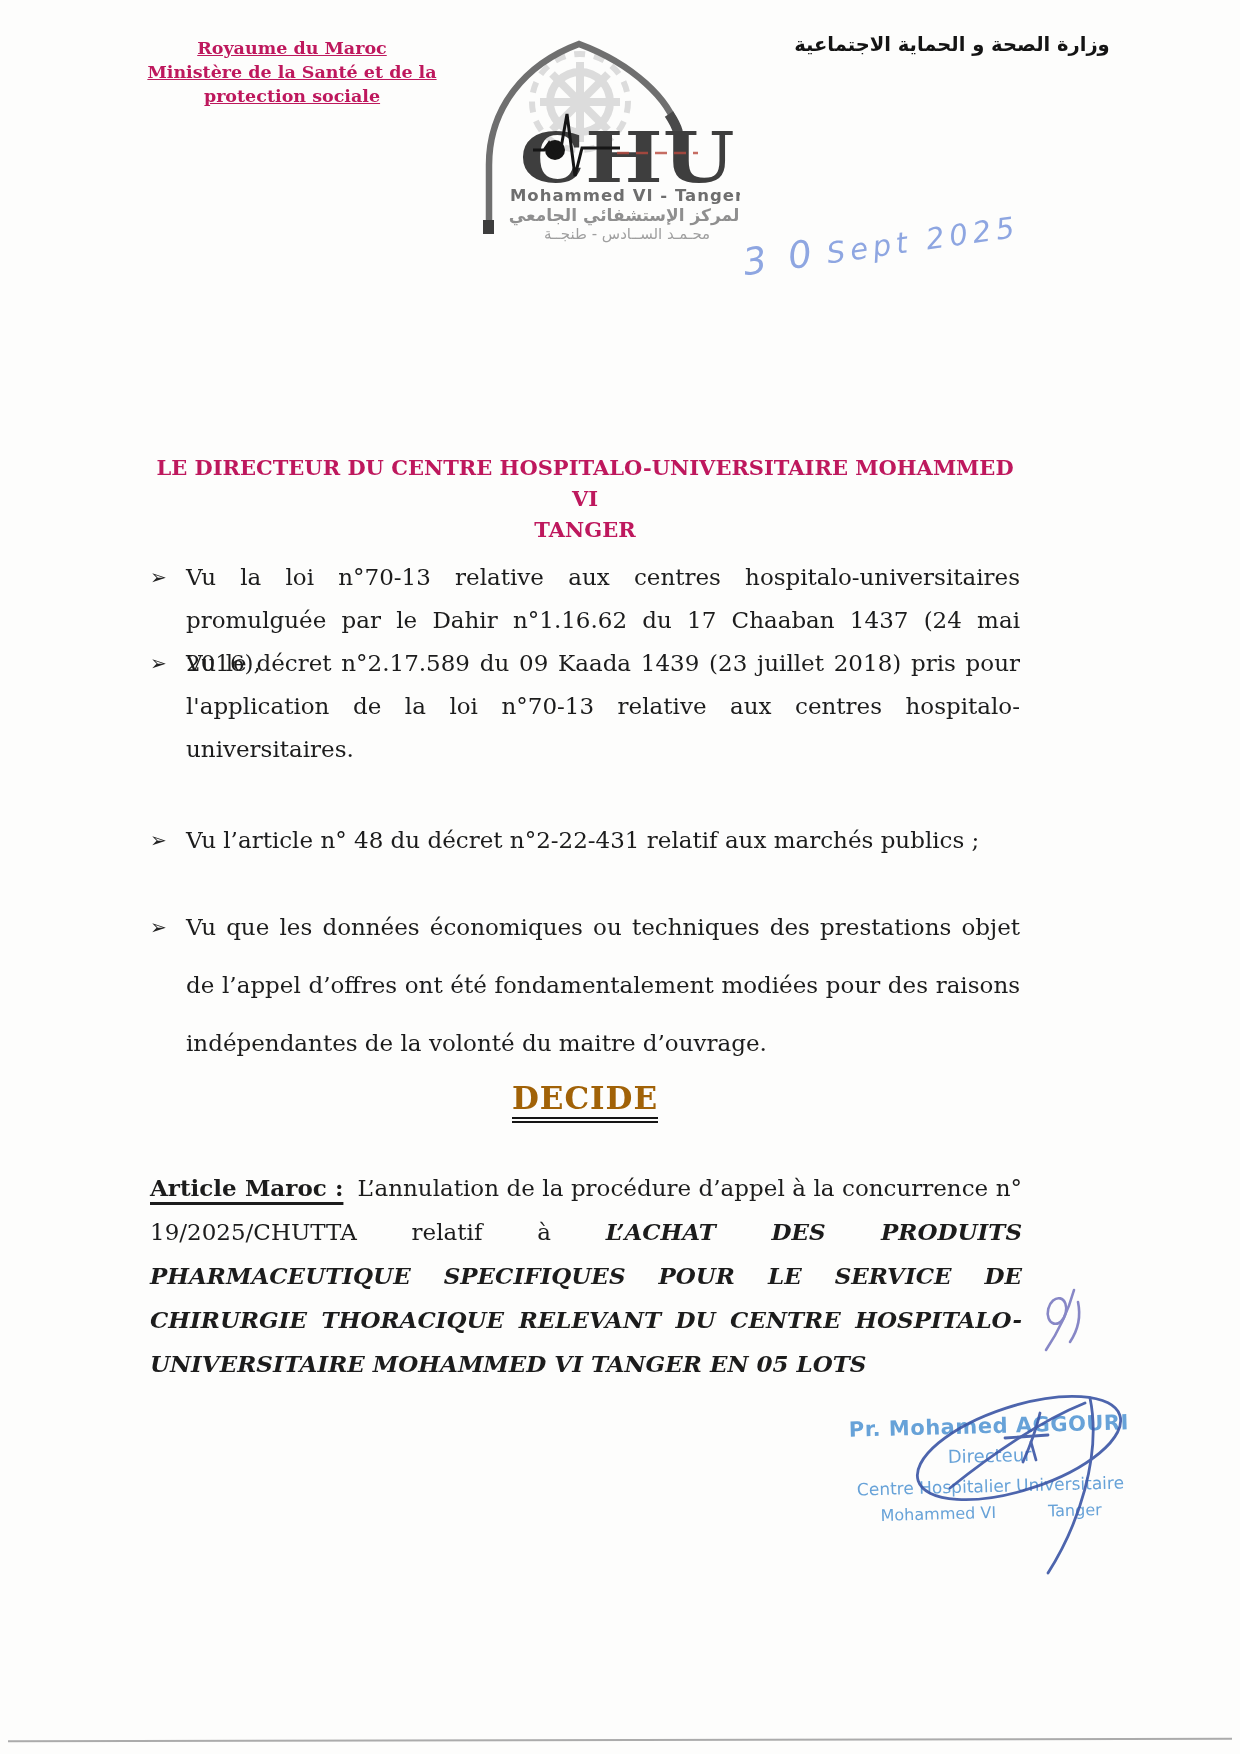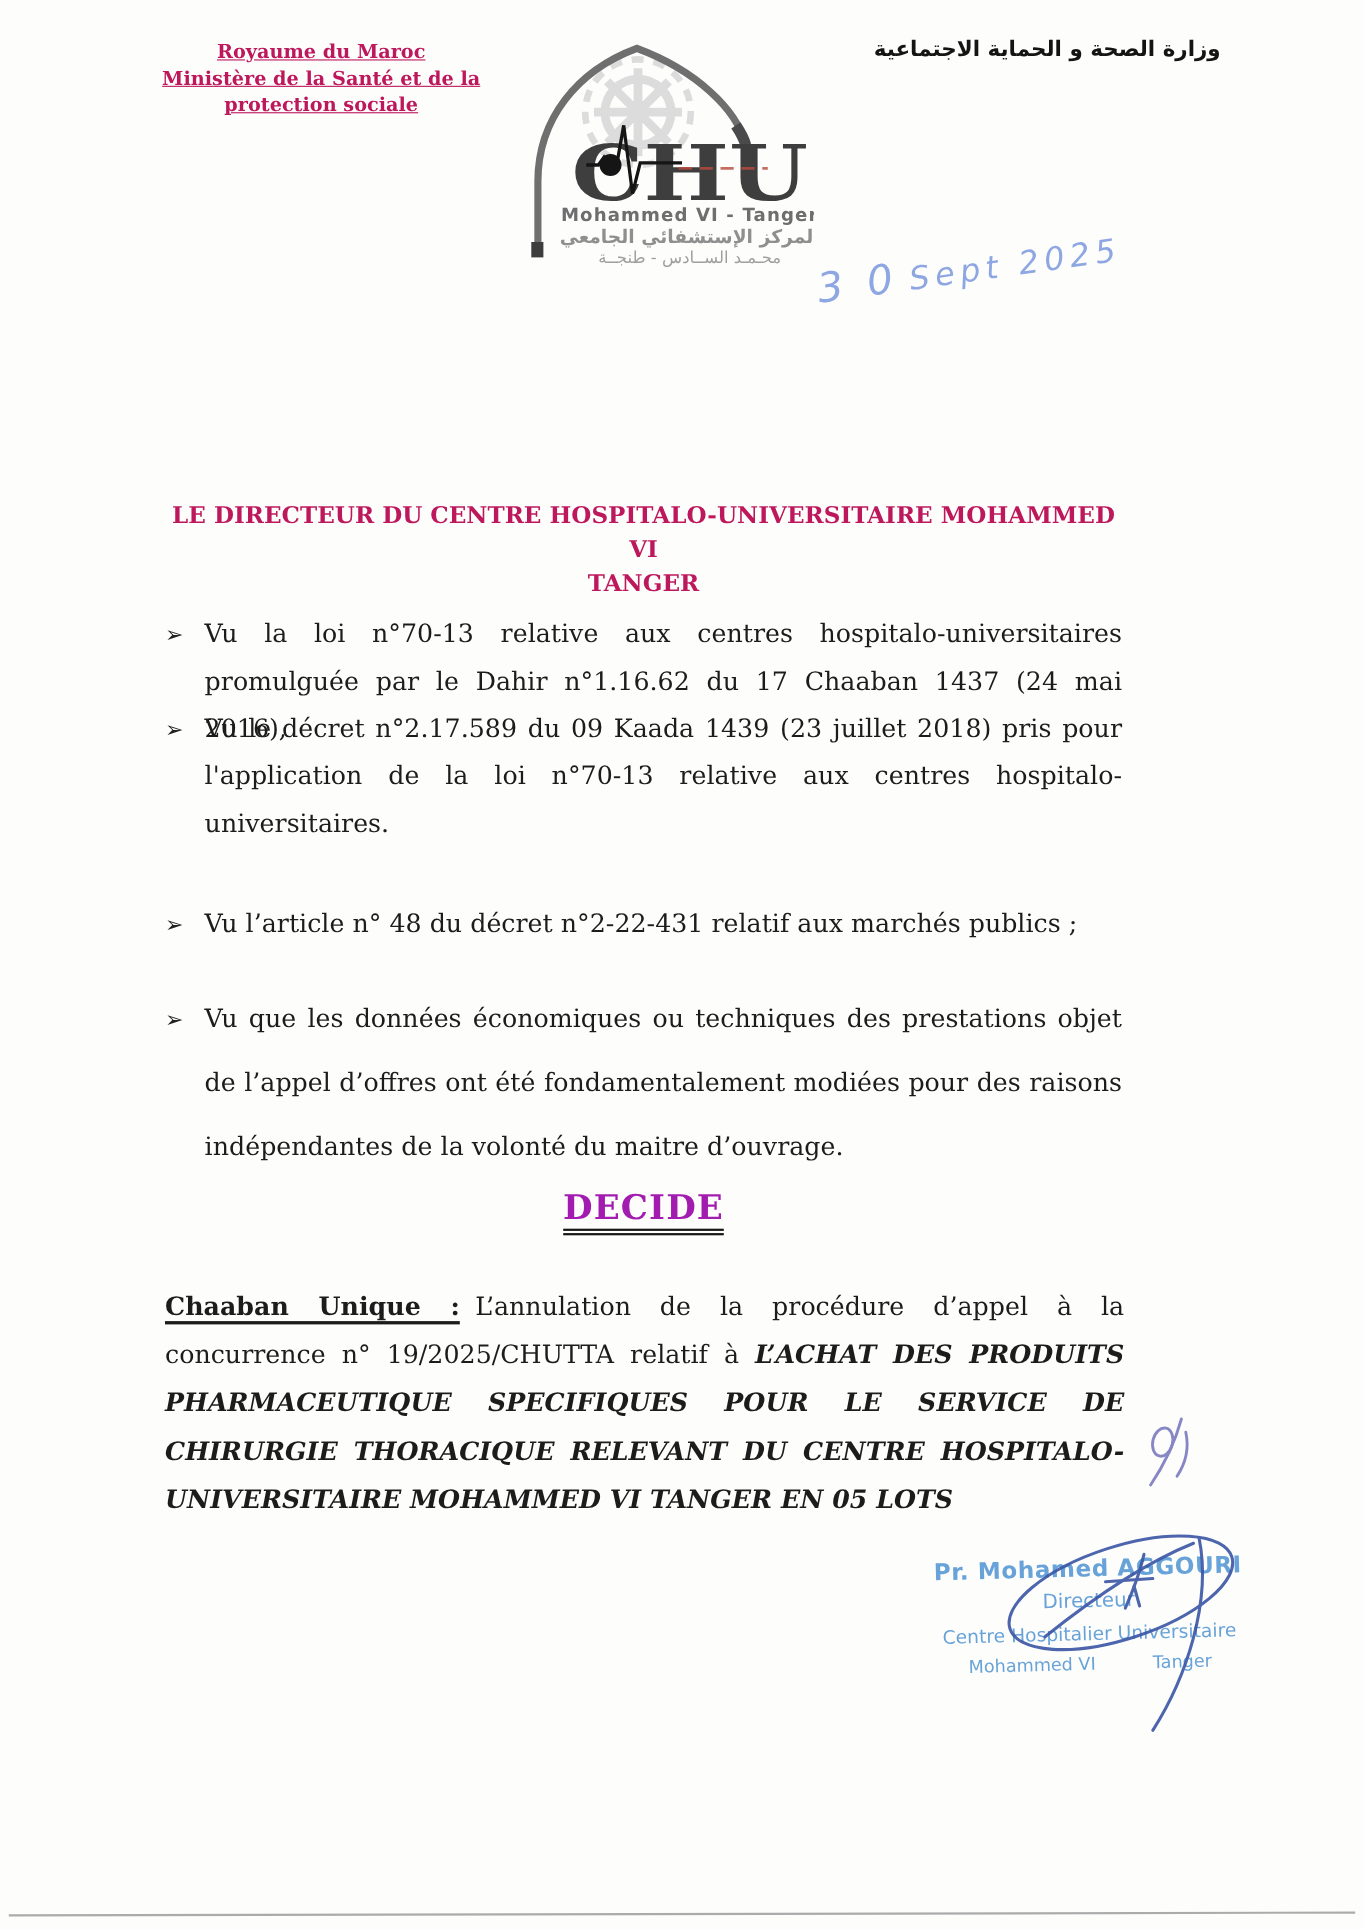--- a/index.html
+++ b/index.html
@@ -42,21 +42,21 @@
   .marker{
     flex:0 0 36px;width:36px;font-family:"DejaVu Sans",sans-serif;
     font-size:20px;line-height:43px;color:#222;
   }
   .btxt{margin:0;flex:1;text-align:justify;font-size:23px;line-height:43px;}
   .b1{top:556px}.b2{top:642px}.b3{top:819px}.b4{top:898px}
   .b4 .btxt,.b4 .marker{line-height:58px;}
   
   .decide{
     position:absolute;left:150px;top:1080px;width:870px;text-align:center;
-    font-size:31px;font-weight:bold;letter-spacing:1px;color:#a21caf;
+    font-size:31px;font-weight:bold;letter-spacing:1px;color:#a16207;
   }
   .decide .uu{border-bottom:6px double #151515;padding-bottom:1px;}
   .article{
     position:absolute;left:150px;top:1166px;width:872px;margin:0;
     text-align:justify;font-size:23px;line-height:43px;
   }
   .alabel{
     font-weight:bold;text-decoration:underline;text-decoration-thickness:2.5px;
     text-underline-offset:6px;margin-right:14px;
   }
@@ -147,21 +147,21 @@
   <div class="bullet b4">
     <span class="marker">➢</span>
     <p class="btxt">Vu que les données économiques ou techniques des prestations objet de l’appel d’offres ont été fondamentalement modiées pour des raisons indépendantes de la volonté du maitre d’ouvrage.</p>
   </div>
 
   <div class="decide">
     <span class="uu">DECIDE</span>
   </div>
 
   <p class="article">
-    <span class="alabel">Chaaban Unique :</span><span>L’annulation de la procédure d’appel à la concurrence n° 19/2025/CHUTTA relatif à </span><span class="aem">L’ACHAT DES PRODUITS PHARMACEUTIQUE SPECIFIQUES POUR LE SERVICE DE CHIRURGIE THORACIQUE RELEVANT DU CENTRE HOSPITALO-UNIVERSITAIRE MOHAMMED VI TANGER EN 05 LOTS</span>
+    <span class="alabel">Article Maroc :</span><span>L’annulation de la procédure d’appel à la concurrence n° 19/2025/CHUTTA relatif à </span><span class="aem">L’ACHAT DES PRODUITS PHARMACEUTIQUE SPECIFIQUES POUR LE SERVICE DE CHIRURGIE THORACIQUE RELEVANT DU CENTRE HOSPITALO-UNIVERSITAIRE MOHAMMED VI TANGER EN 05 LOTS</span>
   </p>
 
   <svg class="paraph" viewBox="0 0 56 72">
     <g stroke="#8787c6" stroke-width="2.6" fill="none" stroke-linecap="round">
       <ellipse cx="17" cy="27" rx="9" ry="13" transform="rotate(14 17 27)"></ellipse>
       <path d="M34 6 C 28 28 18 48 6 66"></path>
       <path d="M38 18 C 41 32 38 46 30 58"></path>
     </g>
   </svg>
 

